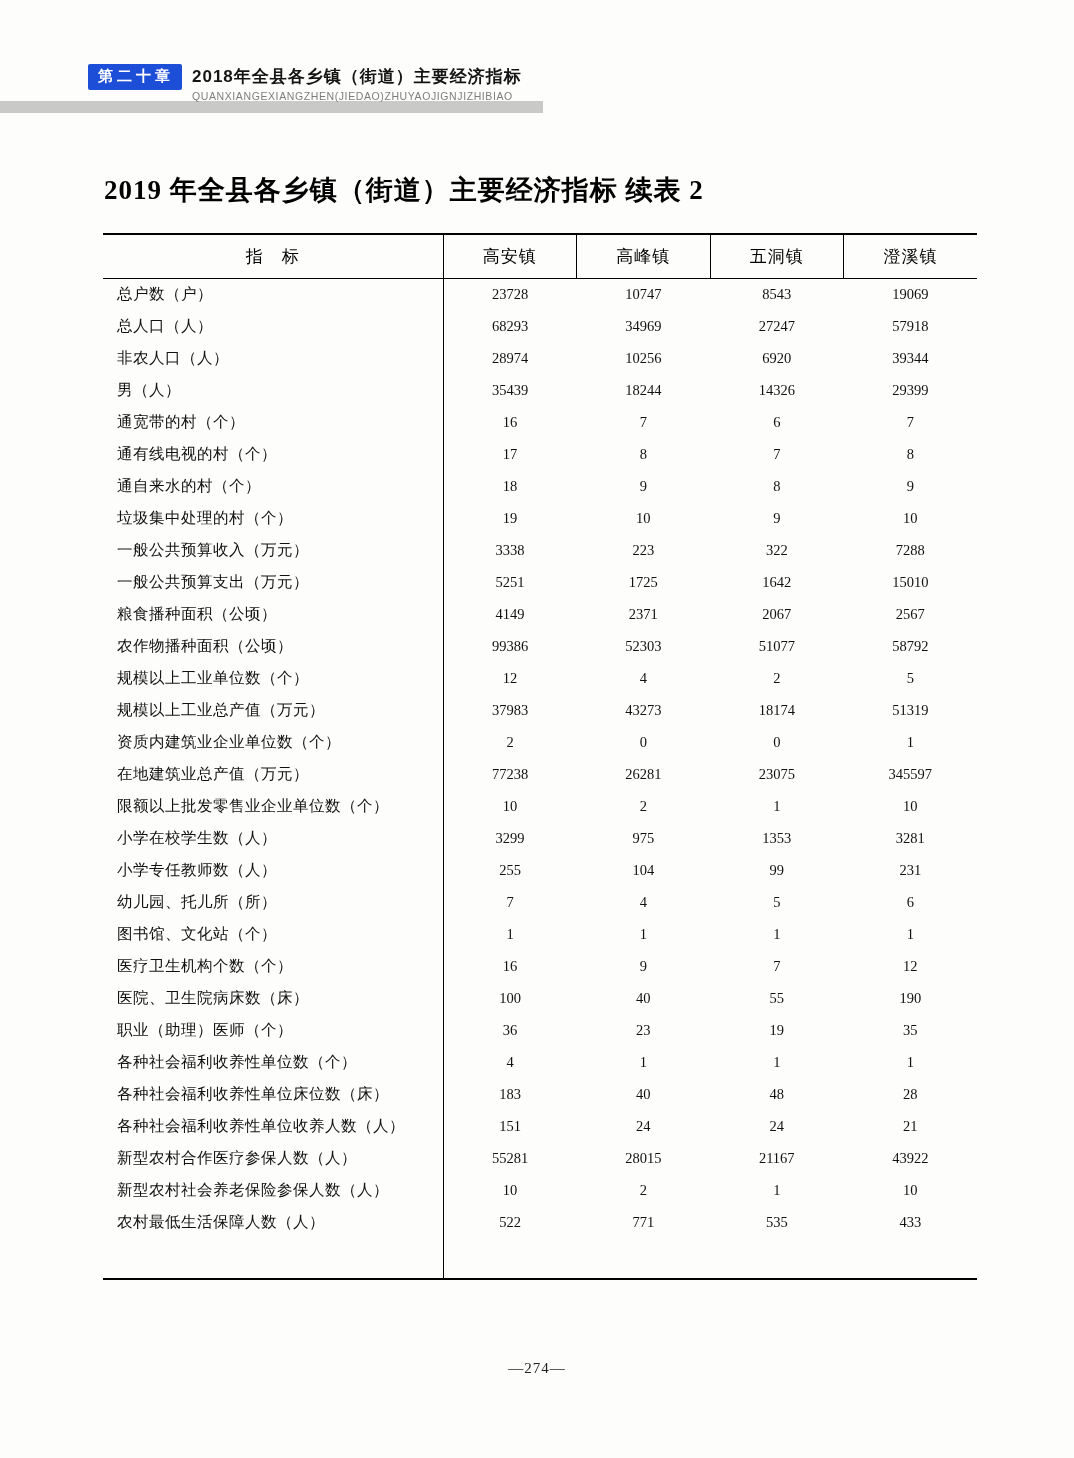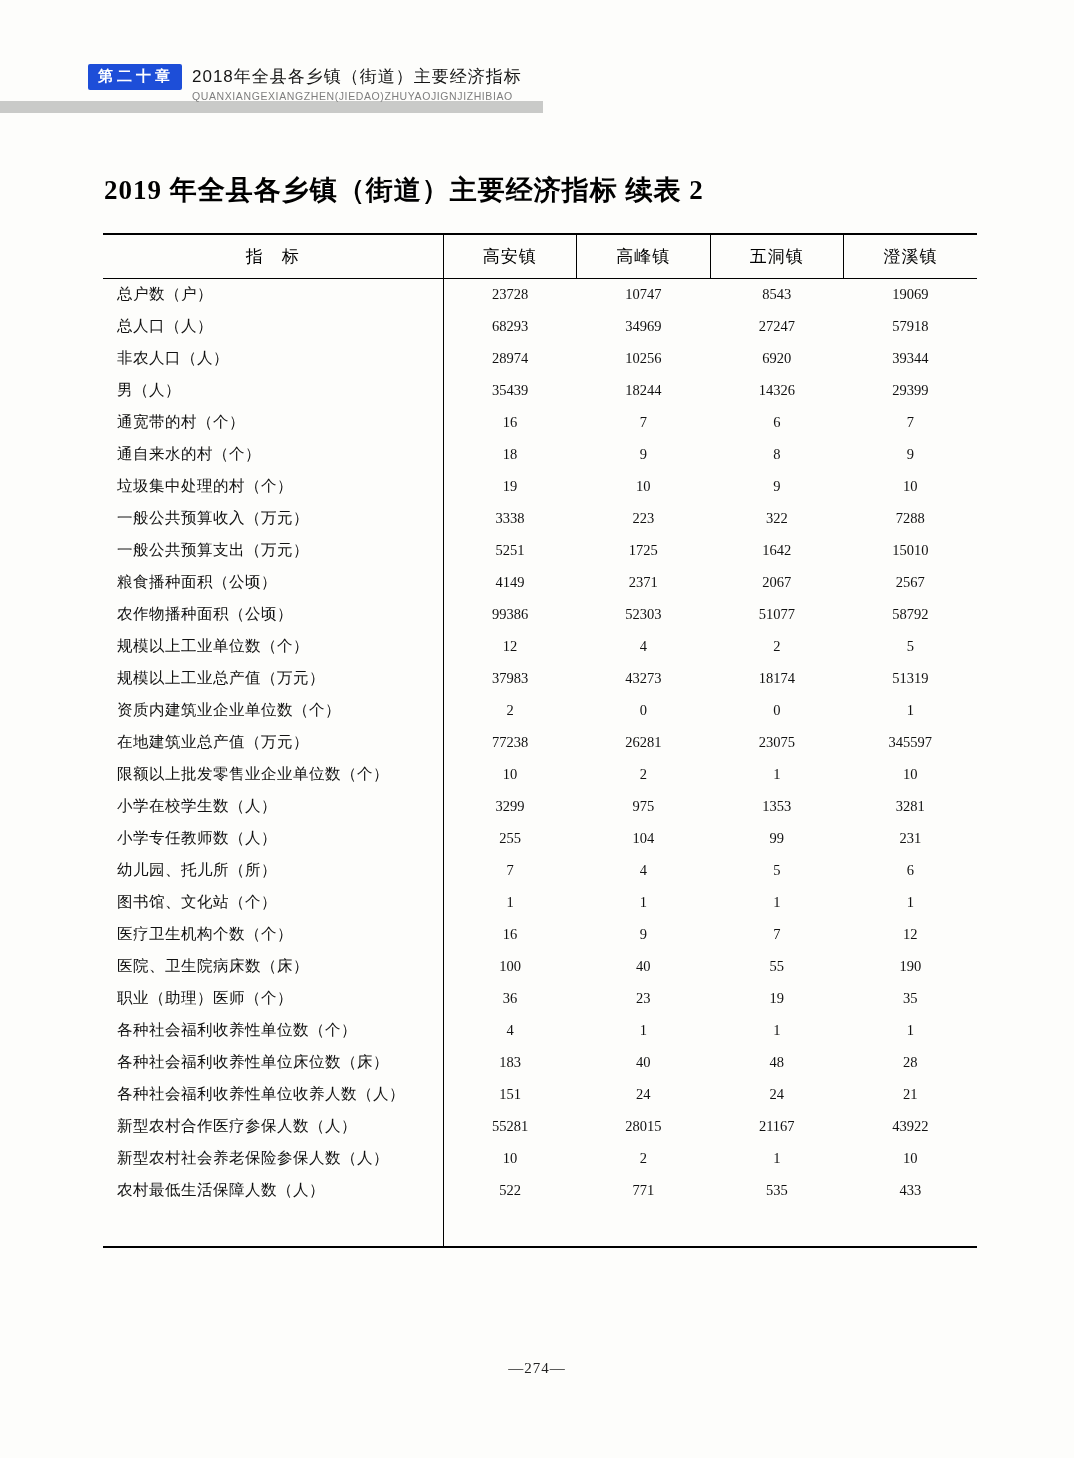--- a/index.html
+++ b/index.html
@@ -26,21 +26,21 @@
     font-family:"Liberation Serif", serif;
     font-weight:bold; font-size:15px;
     letter-spacing:4px;
     padding:3px 8px 4px 10px;
     border-radius:2px;
     white-space:nowrap;
   }
   .header-block { padding-top:1px; }
   .header-title {
     font-family:"Liberation Sans", sans-serif;
-    font-weight:normal; font-size:17px; color:#141414;
+    font-weight:bold; font-size:17px; color:#141414;
     letter-spacing:1px;
   }
   .header-subtitle {
     margin-top:2px;
     font-family:"Liberation Sans", sans-serif;
     font-size:10.5px; color:#7d7d7d;
     letter-spacing:0.6px;
   }
   .gray-bar {
     position:absolute; left:0; top:101px;
@@ -160,20 +160,27 @@
           <td class="num-cell">29399</td>
         </tr>
         <tr>
           <td class="label-cell">通宽带的村（个）</td>
           <td class="num-cell">16</td>
           <td class="num-cell">7</td>
           <td class="num-cell">6</td>
           <td class="num-cell">7</td>
         </tr>
         <tr>
+          <td class="label-cell">通有线电视的村（个）</td>
+          <td class="num-cell">17</td>
+          <td class="num-cell">8</td>
+          <td class="num-cell">7</td>
+          <td class="num-cell">8</td>
+        </tr>
+        <tr>
           <td class="label-cell">通自来水的村（个）</td>
           <td class="num-cell">18</td>
           <td class="num-cell">9</td>
           <td class="num-cell">8</td>
           <td class="num-cell">9</td>
         </tr>
         <tr>
           <td class="label-cell">垃圾集中处理的村（个）</td>
           <td class="num-cell">19</td>
           <td class="num-cell">10</td>

